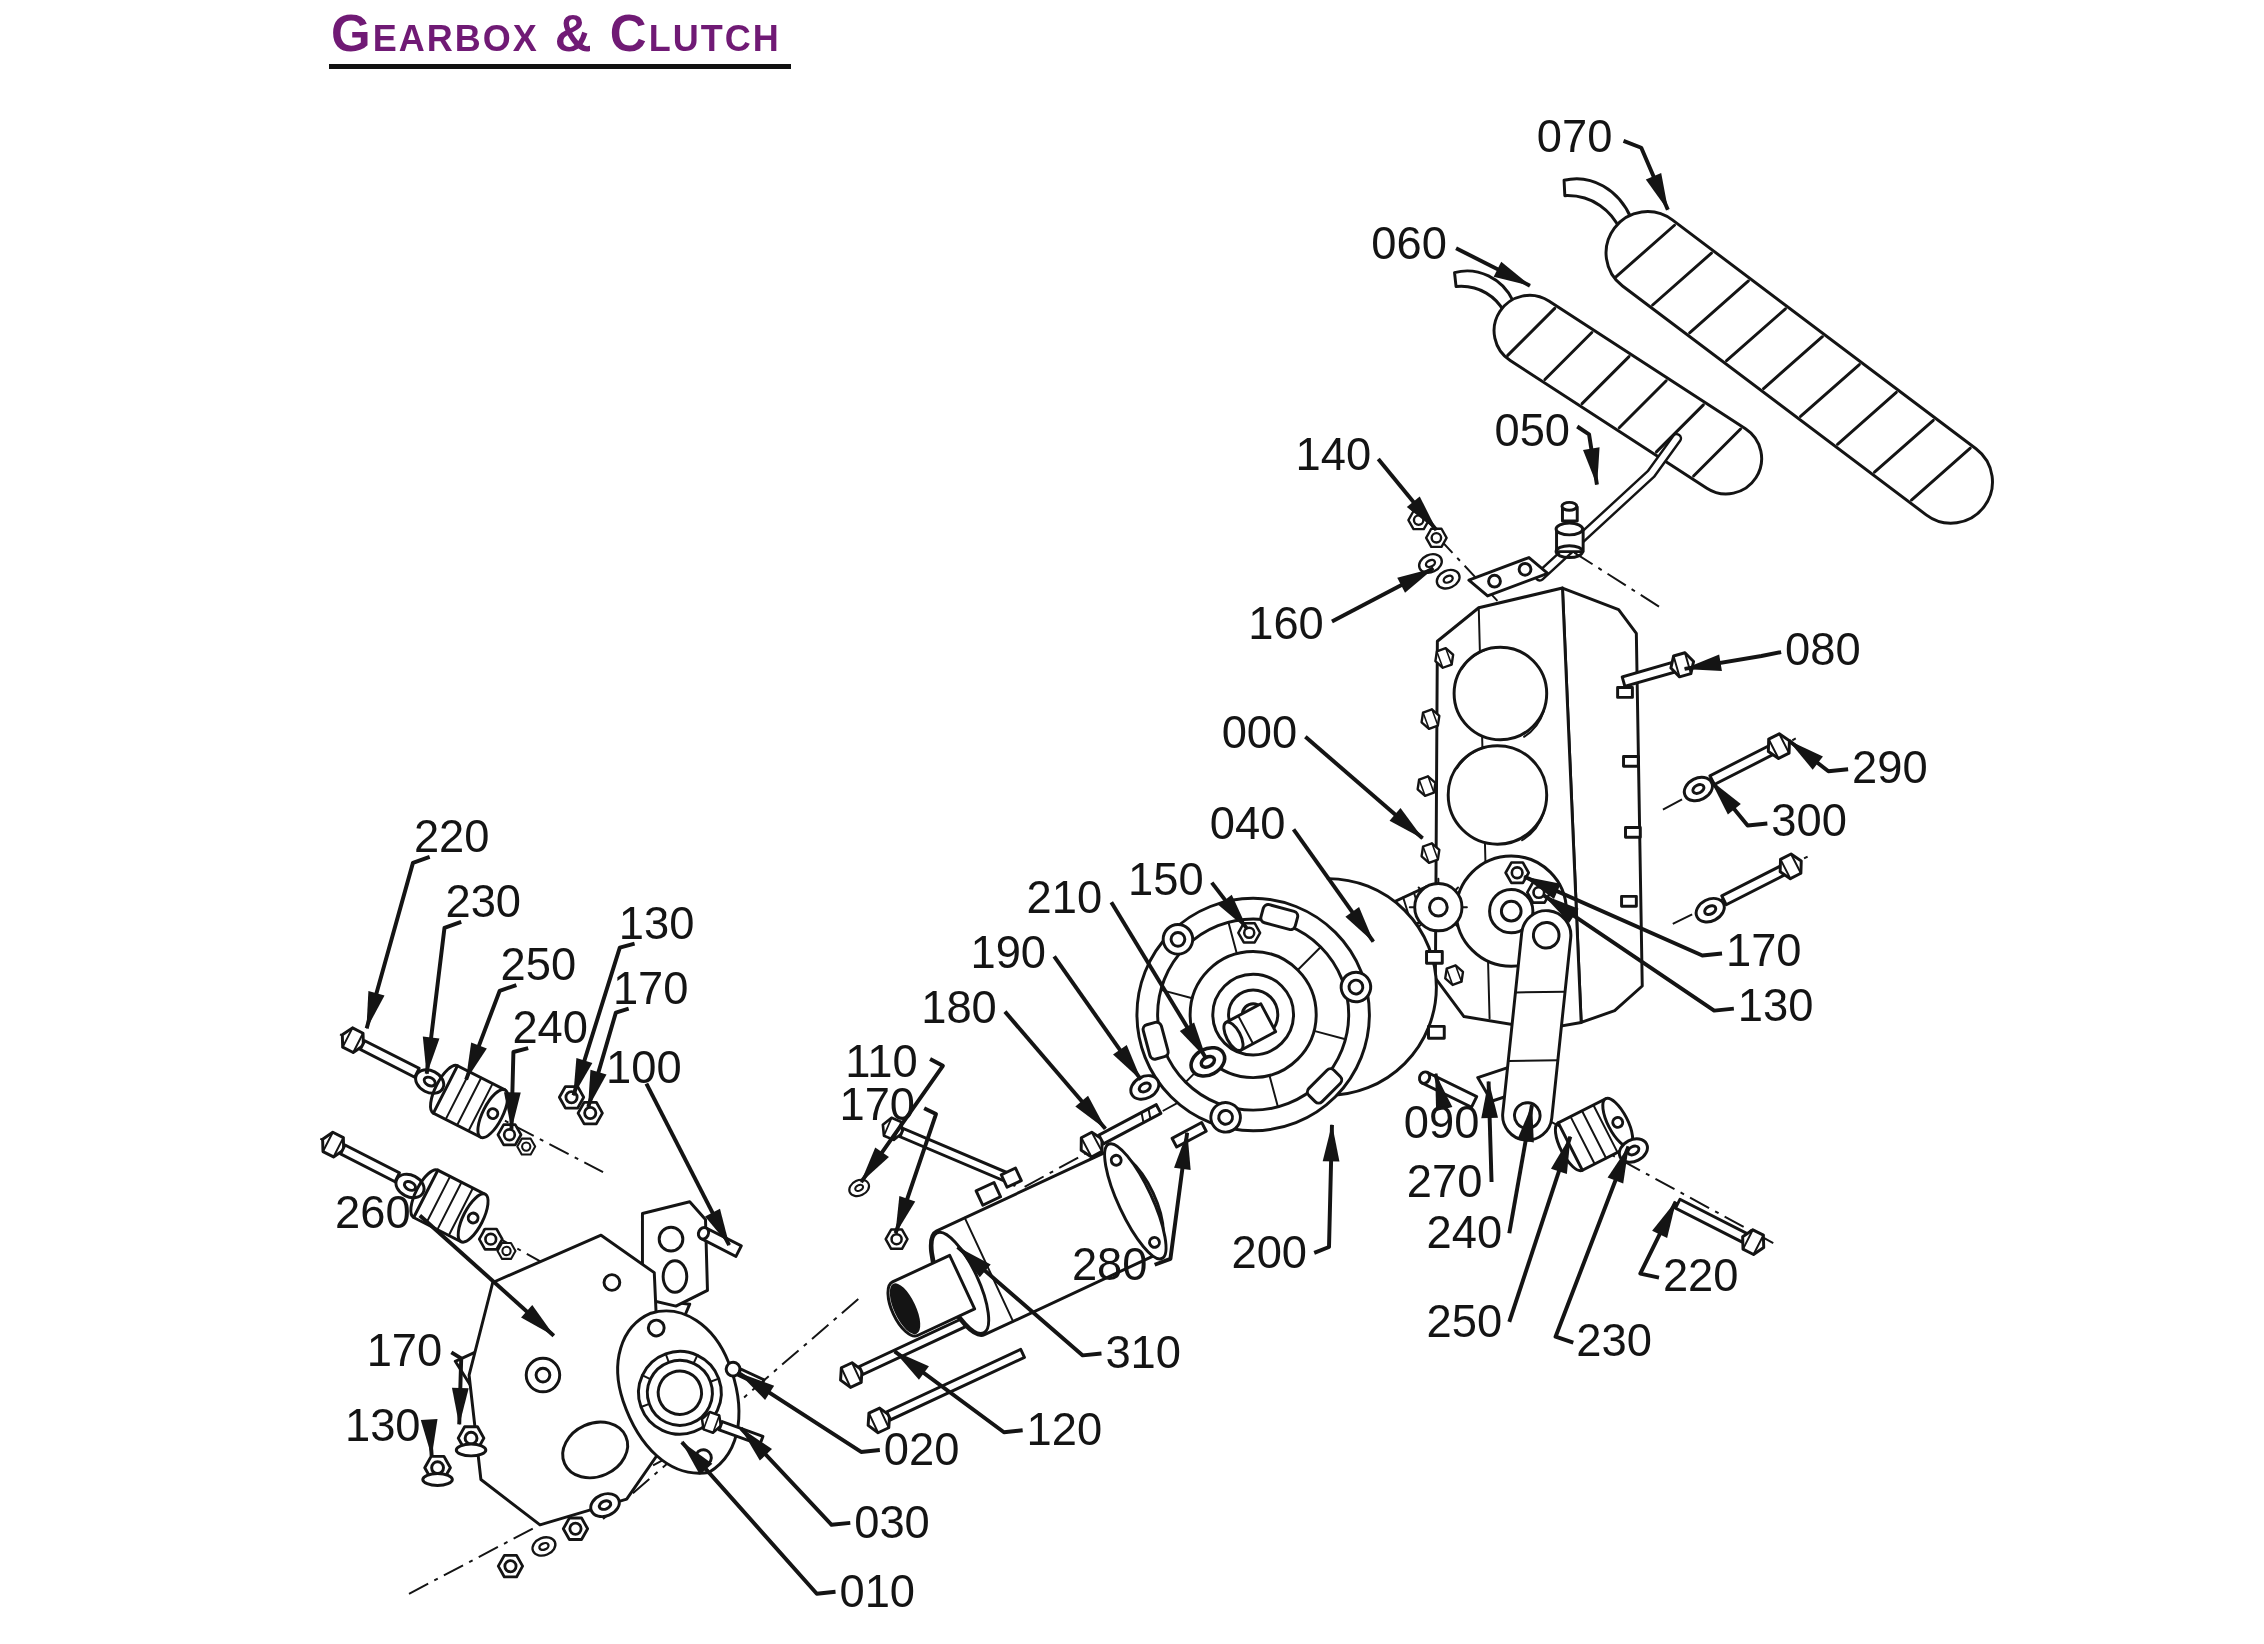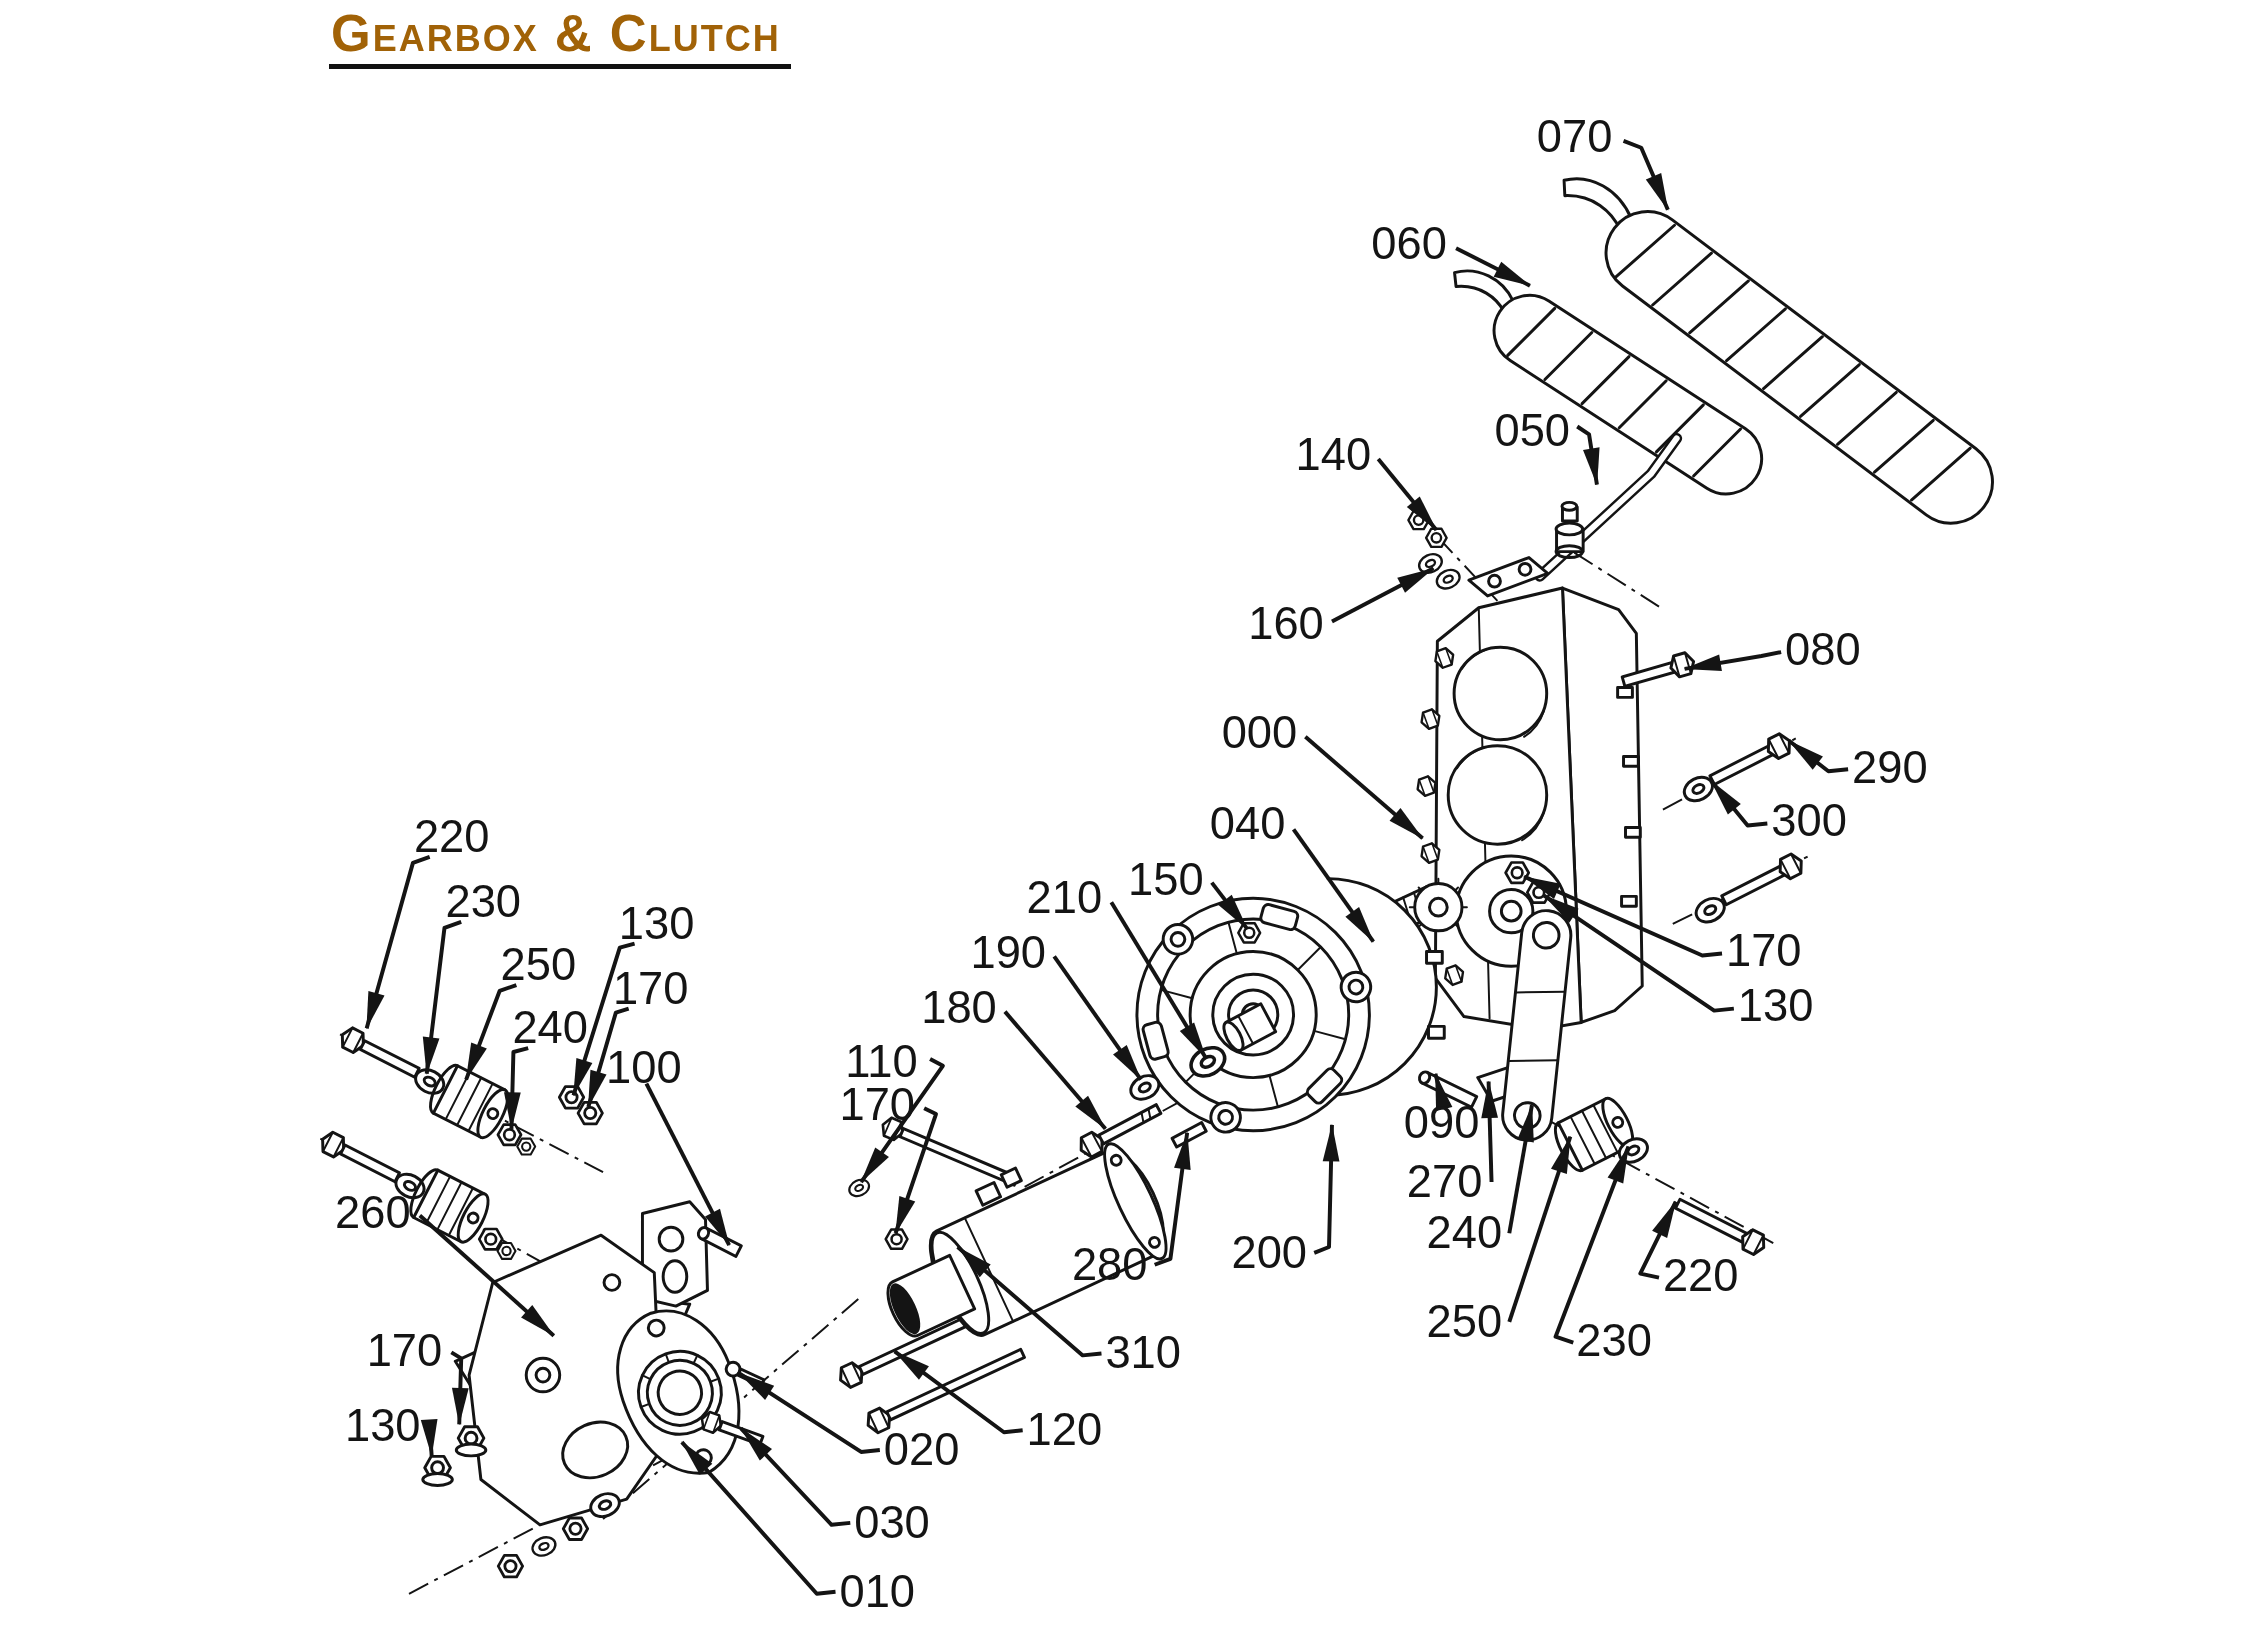--- a/index.html
+++ b/index.html
@@ -1,19 +1,19 @@
 <!DOCTYPE html>
 <html><head>
 <meta charset="utf-8">
 <style>
   html,body{margin:0;padding:0;background:#ffffff;}
   .page{position:relative;width:2265px;height:1644px;background:#ffffff;overflow:hidden;
         font-family:"Liberation Sans",sans-serif;}
   .title{position:absolute;left:329px;top:5.9px;font-size:51px;font-weight:700;
-         font-variant:small-caps;letter-spacing:2px;color:#a16207;
+         font-variant:small-caps;letter-spacing:2px;color:#701a75;
          border-bottom:5.9px solid #111;padding:0 9.9px 2px 2px;line-height:1.1;}
   svg{position:absolute;left:0;top:0;}
   .p  {stroke:#141414;stroke-width:3;fill:none;stroke-linecap:round;stroke-linejoin:round;}
   .f  {fill:#ffffff;}
   .fb {fill:#141414;stroke:none;}
   .thin{stroke-width:2;}
   .dd {stroke:#141414;stroke-width:2;fill:none;stroke-dasharray:22 7 4 7;}
   .rodB{stroke:#141414;stroke-width:11;fill:none;stroke-linecap:round;stroke-linejoin:round;}
   .rodW{stroke:#ffffff;stroke-width:6;fill:none;stroke-linecap:round;stroke-linejoin:round;}
   .lbl text{font-family:"Liberation Sans",sans-serif;font-size:46px;fill:#141414;}

